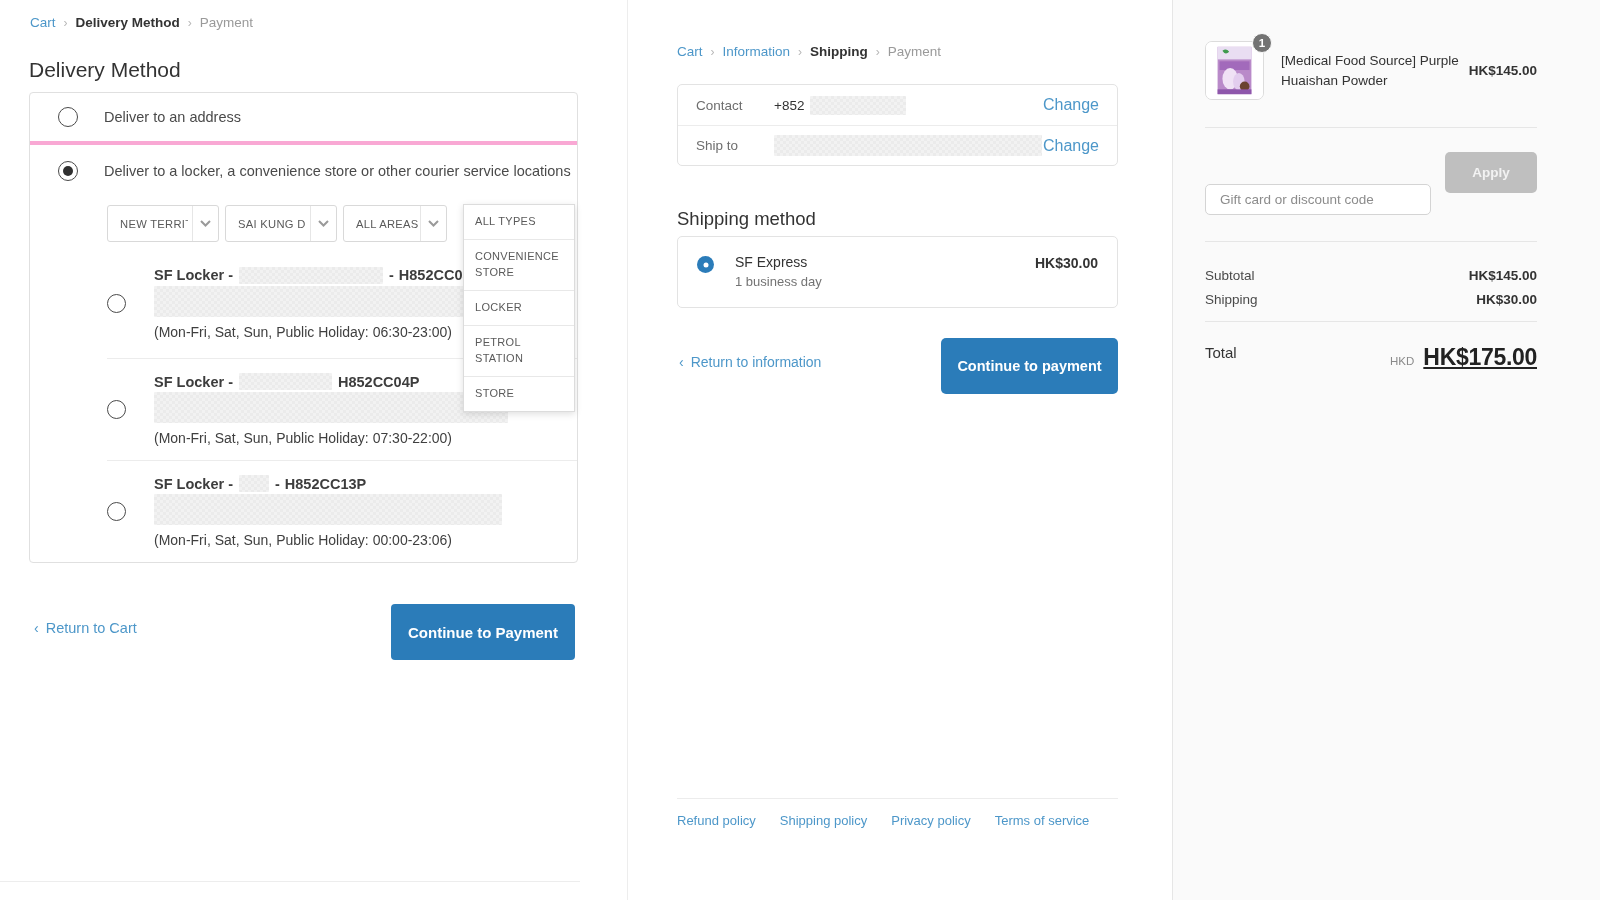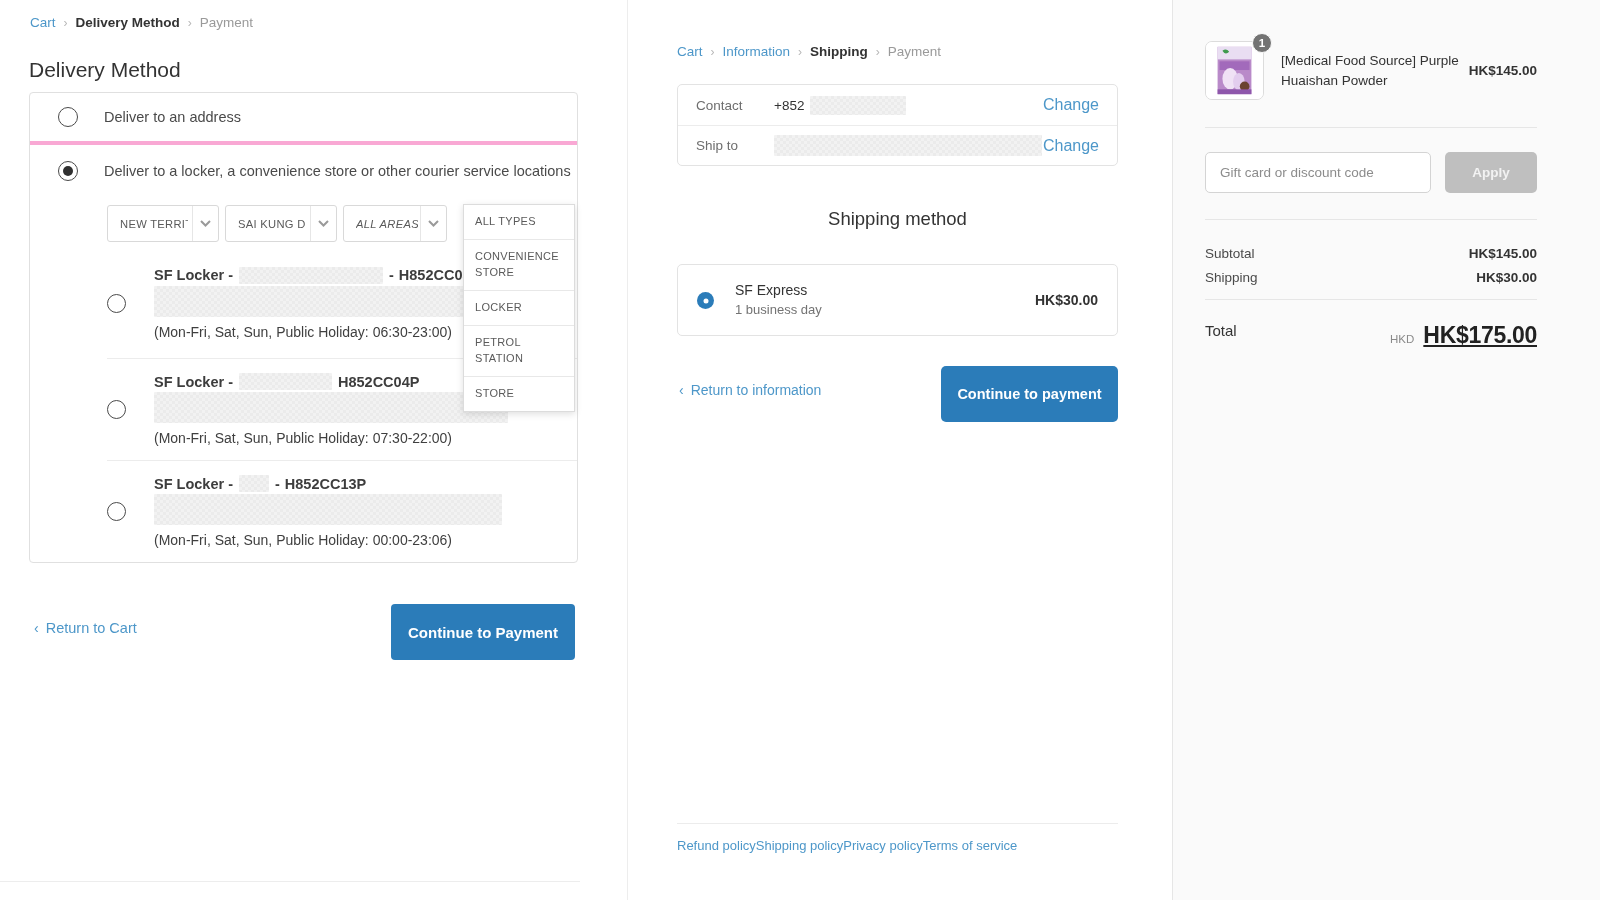--- a/index.html
+++ b/index.html
@@ -85,21 +85,21 @@
     letter-spacing: .3px; cursor: pointer;
   }
   .fselect .fs-text { white-space: nowrap; overflow: hidden; }
   .fselect .fs-arrow {
     width: 26px; height: 100%; display: flex; align-items: center; justify-content: center;
     border-left: 1px solid #e6e6e6; margin-left: auto;
   }
   .chev { width: 11px; height: 7px; }
   .w1 { width: 112px; } .w1 .fs-text { width: 68px; }
   .w2 { width: 112px; } .w2 .fs-text { width: 68px; }
-  .w3 { width: 104px; } .w3 .fs-text { width: 62px; font-style: italic; }
+  .w3 { width: 104px; } .w3 .fs-text { width: 62px; }
 
   .type-dropdown {
     position: absolute; left: 356px; top: -1px;
     width: 112px;
     background: #fff; border: 1px solid #dcdcdc;
     box-shadow: 0 2px 7px rgba(0,0,0,.13);
     z-index: 40;
   }
   .td-item {
     padding: 9px 11px; font-size: 11px; color: #5a5a5a;
@@ -170,26 +170,26 @@
   }
   .sc-row {
     display: flex; align-items: center;
     height: 40px; padding: 0 18px 0 18px;
   }
   .sc-row + .sc-row { border-top: 1px solid #ececec; }
   .sc-label { width: 78px; font-size: 13.5px; color: #6e6e6e; flex: 0 0 auto; }
   .sc-value { flex: 1; font-size: 13.5px; color: #333; display: flex; align-items: center; gap: 6px; }
   .sc-change { font-size: 16px; color: #4d97c9; text-decoration: none; flex: 0 0 auto; }
 
-  .cp-h2 { margin-top: 42px; font-size: 18.5px; color: #333; font-weight: 400; text-align: center; }
+  .cp-h2 { margin-top: 42px; font-size: 18.5px; color: #333; font-weight: 400; }
 
   .ship-card {
-    margin-top: 34px; border: 1px solid #e3e3e3; border-radius: 5px;
+    margin-top: 6px; border: 1px solid #e3e3e3; border-radius: 5px;
     background: #fff; padding: 17px 19px 18px 19px;
-    display: flex; align-items: center;
+    display: flex; align-items: flex-start;
   }
   .ship-radio {
     width: 17px; height: 17px; border-radius: 50%;
     background: #2b7cb9; flex: 0 0 auto; margin-top: 2px;
     position: relative;
   }
   .ship-radio::after {
     content: ""; position: absolute; left: 50%; top: 50%;
     transform: translate(-50%,-50%);
     width: 5px; height: 5px; border-radius: 50%; background: #fff;
@@ -207,23 +207,23 @@
   }
   .btn-primary-md {
     position: absolute; right: 0; top: 0;
     width: 177px; height: 56px;
     background: #2b7cb9; color: #fff; border: none; border-radius: 5px;
     font-size: 14.5px; font-weight: 700; cursor: pointer;
     font-family: "Liberation Sans", sans-serif;
   }
 
   .cp-footer {
-    position: absolute; left: 49px; top: 823px; width: 441px;
+    position: absolute; left: 49px; top: 798px; width: 441px;
     border-top: 1px solid #ececec; padding-top: 14px;
-    display: flex; 
+    display: flex; gap: 24px;
   }
   .cp-footer a { font-size: 13px; color: #4d97c9; text-decoration: none; }
 
   
   .right-panel {
     position: absolute; left: 1172px; top: 0;
     width: 428px; height: 900px;
     background: #fafafa; border-left: 1px solid #e6e6e6;
   }
   .rp-inner { position: absolute; left: 32px; top: 0; width: 332px; }
@@ -244,23 +244,24 @@
   .item-name {
     margin-left: 17px; flex: 1;
     font-size: 13.5px; color: #333; line-height: 1.45;
   }
   .item-price { font-size: 13.5px; color: #333; font-weight: 700; flex: 0 0 auto; }
 
   .rp-rule { border-top: 1px solid #e6e6e6; margin-top: 27px; }
 
   .discount-row { display: flex; gap: 14px; margin-top: 24px; }
   .discount-input {
-    flex: 1; height: 41px; border: 1px solid #d4d4d4; border-radius: 5px;
+    flex: 1; height: 31px; border: 1px solid #d4d4d4; border-radius: 5px;
     background: #fff; padding: 0 14px; font-size: 13.5px; color: #333;
     font-family: "Liberation Sans", sans-serif;
+    margin-top: 32px;
   }
   .discount-input::placeholder { color: #8c8c8c; }
   .apply-btn {
     width: 92px; height: 41px; border: none; border-radius: 5px;
     background: #bfbfbf; color: #f2f2f2; font-size: 13.5px; font-weight: 700;
     cursor: default; font-family: "Liberation Sans", sans-serif;
   }
 
   .totals { margin-top: 26px; }
   .total-row {

